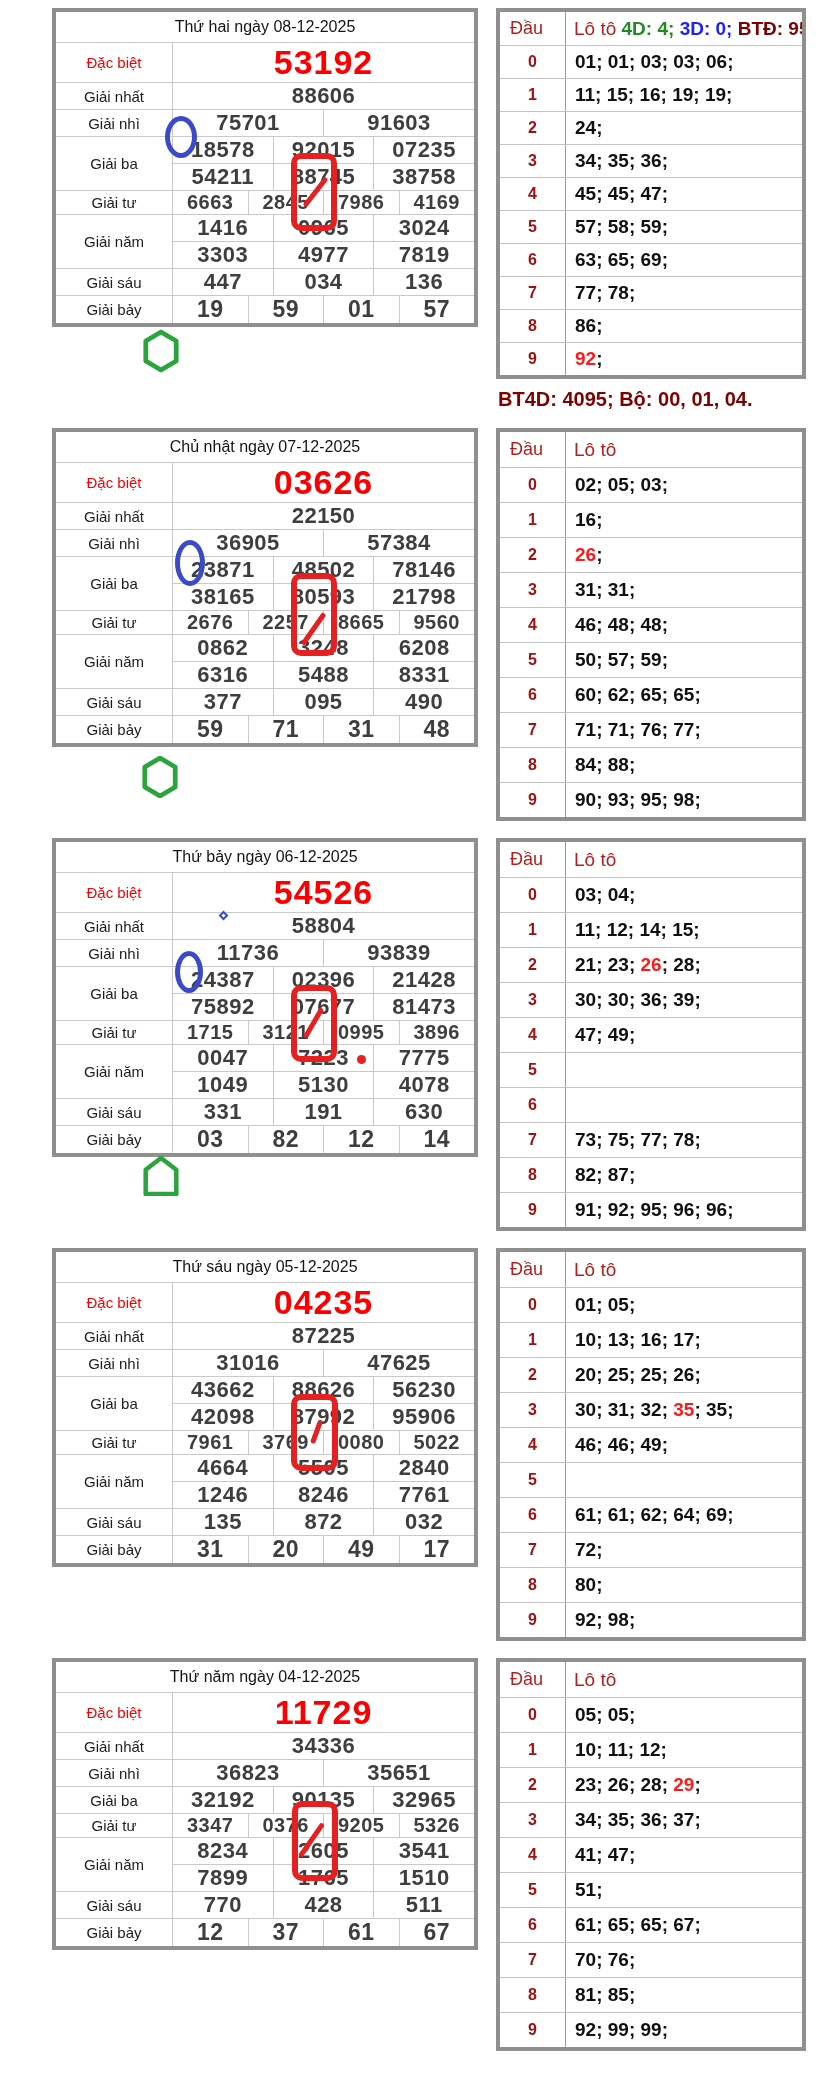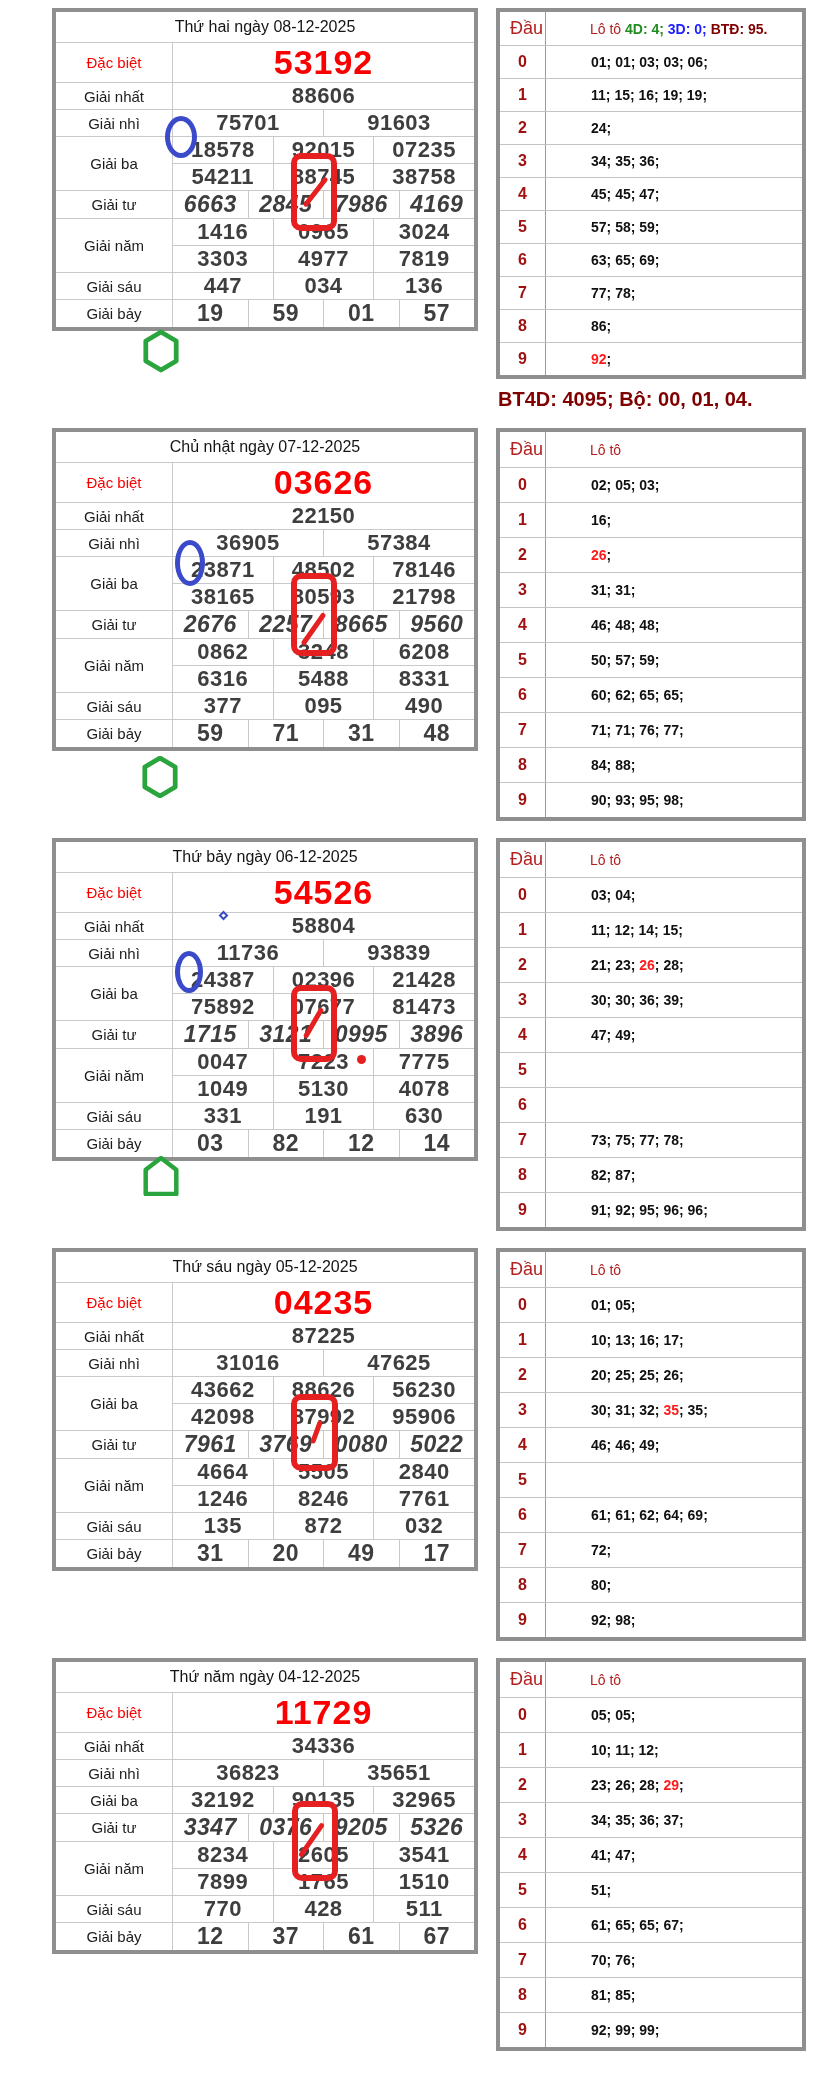--- a/index.html
+++ b/index.html
@@ -26,38 +26,38 @@
   .vline + .vline { border-top: 1px solid #c9c9c9; }
   .cell { flex: 1; display: flex; align-items: center; justify-content: center;
           font-weight: bold; font-size: 22px; color: #3e3e3e; letter-spacing: .5px; min-width: 0; }
   .cell + .cell { border-left: 1px solid #c9c9c9; }
   .row-db .vline   { height: 47px; }
   .row-db .cell    { font-size: 34px; color: #fb0000; letter-spacing: 1px; }
   .row-nhat .vline { height: 36px; }
   .row-nhi .vline  { height: 33px; }
   .row-ba .vline   { height: 35px; }
   .row-tu .vline   { height: 35px; }
-  .row-tu .cell    { font-size: 23px; font-style: italic; }
+  .row-tu .cell    { font-size: 20px; }
   .row-nam .vline  { height: 34px; }
   .row-sau .vline  { height: 37px; }
   .row-bay .vline  { height: 35px; }
   .row-bay .cell   { font-size: 23px; }
 
   
   .right-wrap { width: 310px; flex: none; }
   .rtable { border: 4px solid #8f8f8f; background: #fff; }
   .loto-row { display: flex; height: 35px; }
   .rtable.compact .loto-row { height: 33px; }
   .loto-row + .loto-row { border-top: 1px solid #c3c3c3; }
-  .loto-digit { width: 46px; flex: none; display: flex; align-items: center; justify-content: center;
+  .loto-digit { width: 66px; flex: none; display: flex; align-items: center; justify-content: center;
                 font-weight: bold; font-size: 16px; color: #a01212; border-right: 1px solid #9a9a9a; }
   .loto-header .loto-digit { font-weight: normal; font-size: 18px; justify-content: flex-start;
                              padding-left: 10px; color: #b22020; }
   .loto-values { flex: 1; display: flex; align-items: center; padding-left: 9px;
-                 font-weight: bold; font-size: 14px; color: #101010; white-space: pre; overflow: hidden; margin-left: 36px; }
+                 font-weight: bold; font-size: 19px; color: #101010; white-space: pre; overflow: hidden; }
   .loto-header .loto-values { font-weight: normal; padding-left: 8px; }
   .loto-values .num.red { color: #ff1a1a; }
   .seg-maroon { color: #b22020; }
   .seg-green { color: #228b22; font-weight: bold; }
   .seg-blue { color: #2020ff; font-weight: bold; }
   .seg-dark_maroon { color: #800000; font-weight: bold; }
   .bt4d { margin-top: 9px; font-size: 20px; font-weight: bold; color: #800000; padding-left: 2px;
           white-space: nowrap; }
 
   

